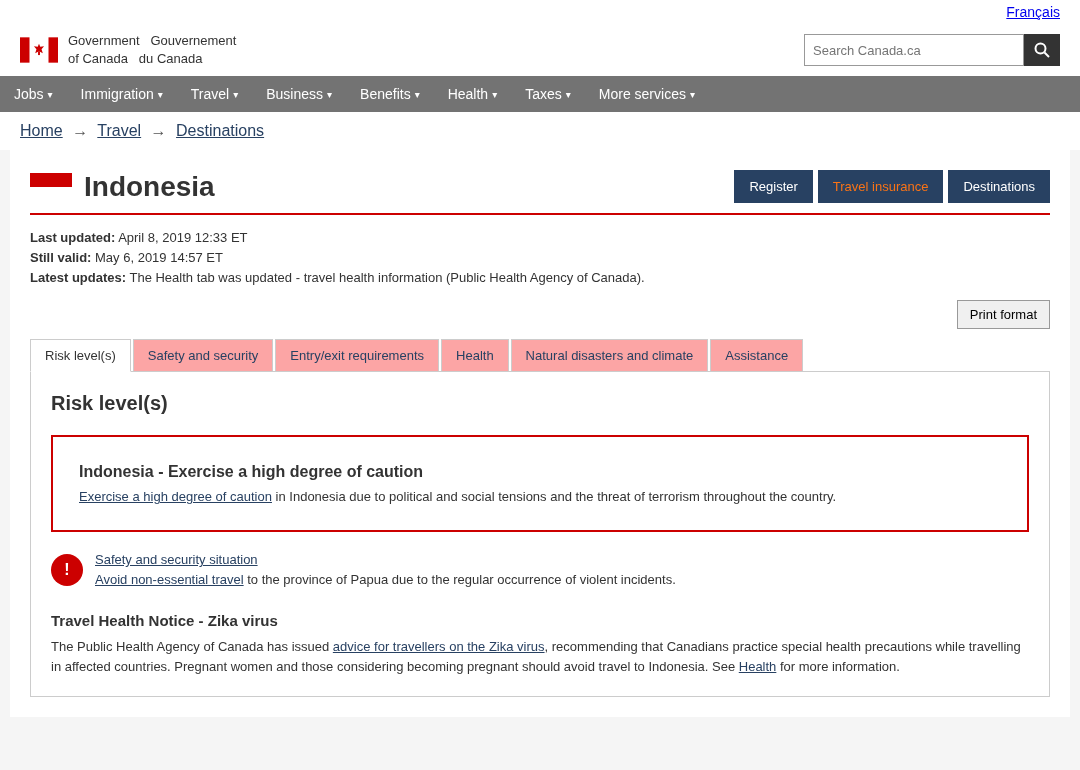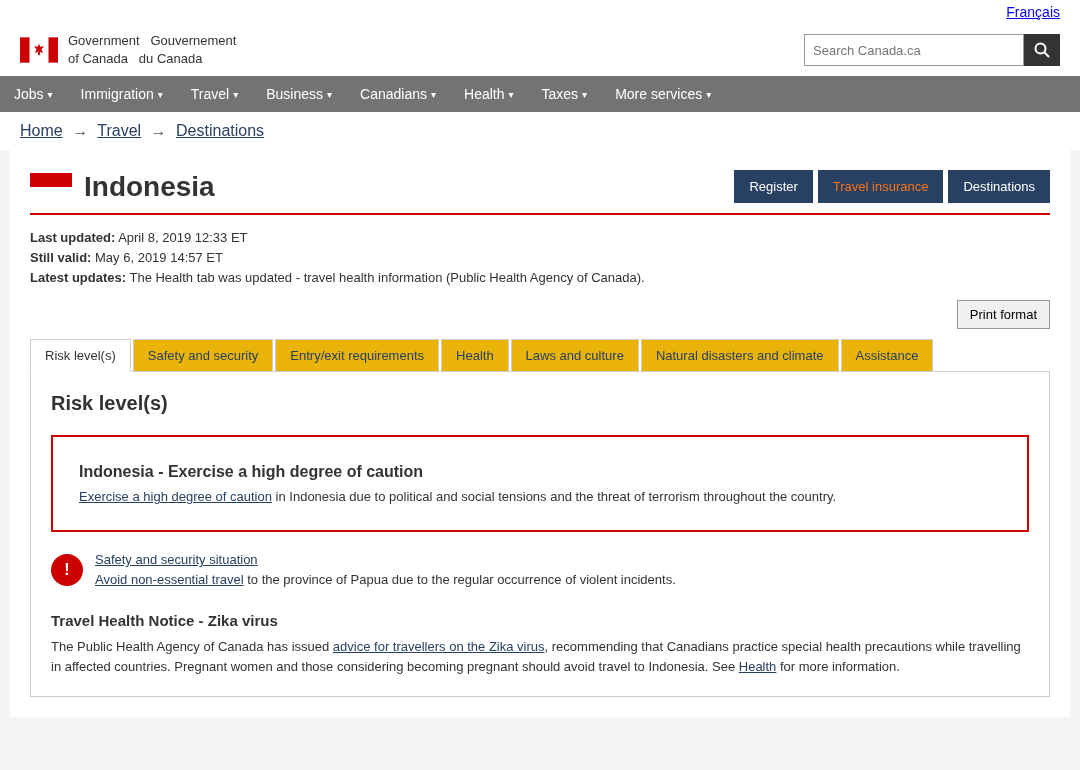--- a/index.html
+++ b/index.html
@@ -40,21 +40,21 @@
     .meta-info .label { font-weight: bold; }
     .latest-updates { font-size: 13px; margin-bottom: 15px; }
     .latest-updates .label { font-weight: bold; }
 
     
     .print-area { text-align: right; margin-bottom: 10px; }
     .print-btn { background: #f0f0f0; border: 1px solid #999; padding: 6px 12px; font-size: 13px; cursor: pointer; }
 
     
     .tabs { display: flex; flex-wrap: wrap; gap: 2px; margin-bottom: 0; border-bottom: none; }
-    .tab { padding: 8px 14px; font-size: 13px; cursor: pointer; border: 1px solid #ccc; background: #eab308; color: #284162; }
+    .tab { padding: 8px 14px; font-size: 13px; cursor: pointer; border: 1px solid #ccc; background: #fca5a5; color: #284162; }
     .tab.active { background: #fff; border-bottom: 1px solid #fff; color: #333; font-weight: normal; position: relative; z-index: 1; }
 
     
     .tab-content { border: 1px solid #ccc; padding: 20px; background: #fff; margin-top: -1px; }
 
     .risk-heading { font-size: 20px; font-weight: bold; margin-bottom: 20px; color: #333; }
 
     
     .alert-box { border: 2px solid #cc0000; padding: 26px; margin-bottom: 20px; }
     .alert-box h3 { font-size: 16px; font-weight: bold; color: #333; margin-bottom: 8px; }
@@ -125,21 +125,21 @@
   </div>
   <div class="nav-item">
     <span>Travel</span>
     <span class="nav-arrow">▾</span>
   </div>
   <div class="nav-item">
     <span>Business</span>
     <span class="nav-arrow">▾</span>
   </div>
   <div class="nav-item">
-    <span>Canadians</span>
+    <span>Benefits</span>
     <span class="nav-arrow">▾</span>
   </div>
   <div class="nav-item">
     <span>Health</span>
     <span class="nav-arrow">▾</span>
   </div>
   <div class="nav-item">
     <span>Taxes</span>
     <span class="nav-arrow">▾</span>
   </div>
@@ -199,23 +199,20 @@
     <div class="tab">
       <span>Safety and security</span>
     </div>
     <div class="tab">
       <span>Entry/exit requirements</span>
     </div>
     <div class="tab">
       <span>Health</span>
     </div>
     <div class="tab">
-      <span>Laws and culture</span>
-    </div>
-    <div class="tab">
       <span>Natural disasters and climate</span>
     </div>
     <div class="tab">
       <span>Assistance</span>
     </div>
   </div>
 
   <div class="tab-content">
     <h2 class="risk-heading">Risk level(s)</h2>
 

